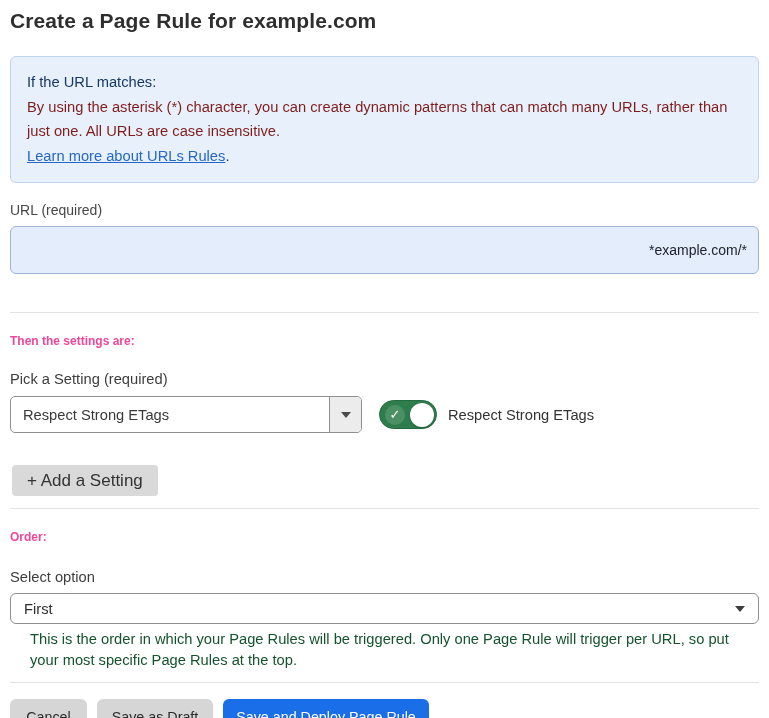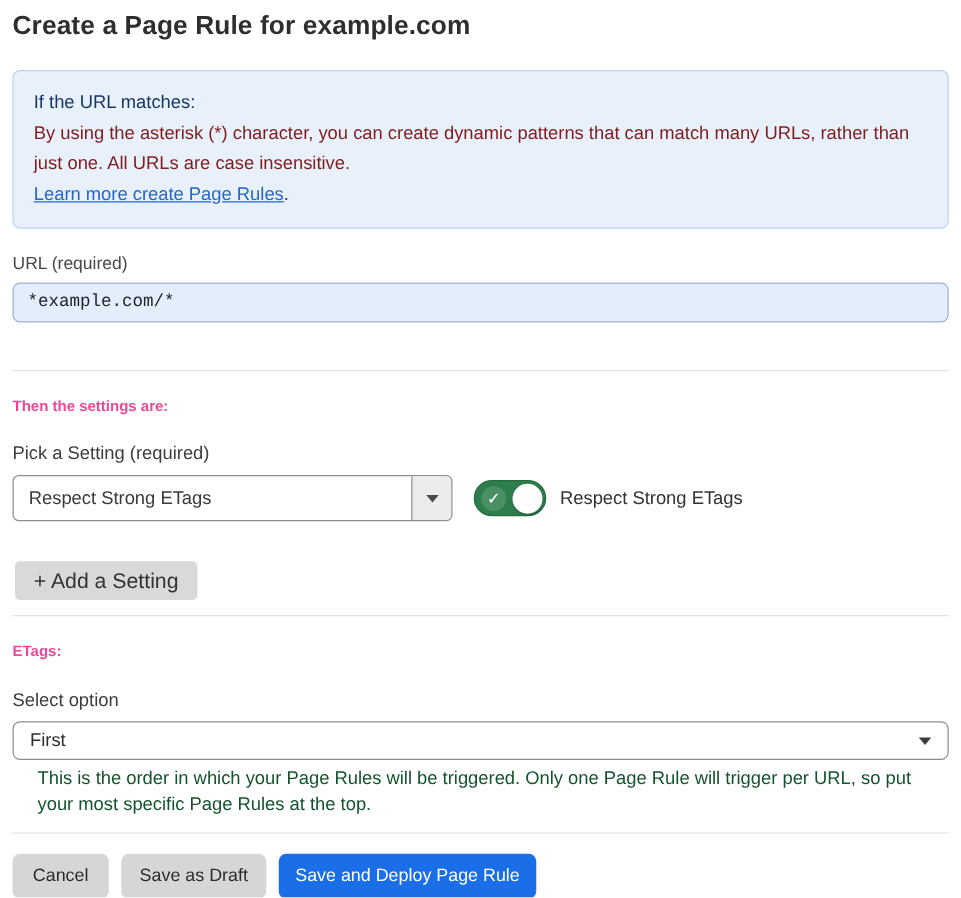--- a/index.html
+++ b/index.html
@@ -49,29 +49,30 @@
     display: block;
     font-size: 14px;
     color: #474747;
     margin-top: 19px;
     margin-bottom: 8px;
   }
   
   .url-input {
     display: block;
     width: 100%;
-    height: 32px;
+    height: 48px;
     background: #e4edfb;
     border: 1px solid #9db4d4;
     border-radius: 6px;
     padding: 0 11px;
     font-size: 14px;
     color: #20242b;
-    font-family: Liberation Mono, monospace;
+    font-family: Liberation Sans, sans-serif;
     outline: none;
+    text-align: right;
   }
   hr.divider {
     border: none;
     border-top: 1px solid #e3e3e3;
     height: 0;
   }
   .divider-1 { margin-top: 38px; }
   .divider-2 { margin-top: 12px; }
   .divider-3 { margin-top: 11px; }
   .section-heading {
@@ -245,21 +246,21 @@
 </head>
 <body>
 
 <div class="page">
 
   <h1 class="page-title">Create a Page Rule for example.com</h1>
 
   <div class="info-box">
     <div class="info-heading">If the URL matches:</div>
     <div class="info-body">By using the asterisk (*) character, you can create dynamic patterns that can match many URLs, rather than just one. All URLs are case insensitive.</div>
-    <div><a class="info-link">Learn more create Page Rules</a><span>.</span></div>
+    <div><a class="info-link">Learn more about URLs Rules</a><span>.</span></div>
   </div>
 
   <label class="field-label">URL (required)</label>
   <input class="url-input" type="text" value="*example.com/*" style="">
 
   <hr class="divider divider-1">
 
   <h2 class="section-heading">Then the settings are:</h2>
 
   <label class="sub-label picker-label">Pick a Setting (required)</label>
@@ -275,21 +276,21 @@
       <span class="toggle-check">✓</span>
       <span class="toggle-knob"></span>
     </div>
     <span class="toggle-label">Respect Strong ETags</span>
   </div>
 
   <button class="add-setting-btn">+ Add a Setting</button>
 
   <hr class="divider divider-2">
 
-  <h2 class="section-heading">ETags:</h2>
+  <h2 class="section-heading">Order:</h2>
 
   <label class="sub-label order-label">Select option</label>
 
   <div class="order-select">
     <span>First</span>
     <span class="chev"></span>
   </div>
 
   <p class="help-text">This is the order in which your Page Rules will be triggered. Only one Page Rule will trigger per URL, so put your most specific Page Rules at the top.</p>
 

